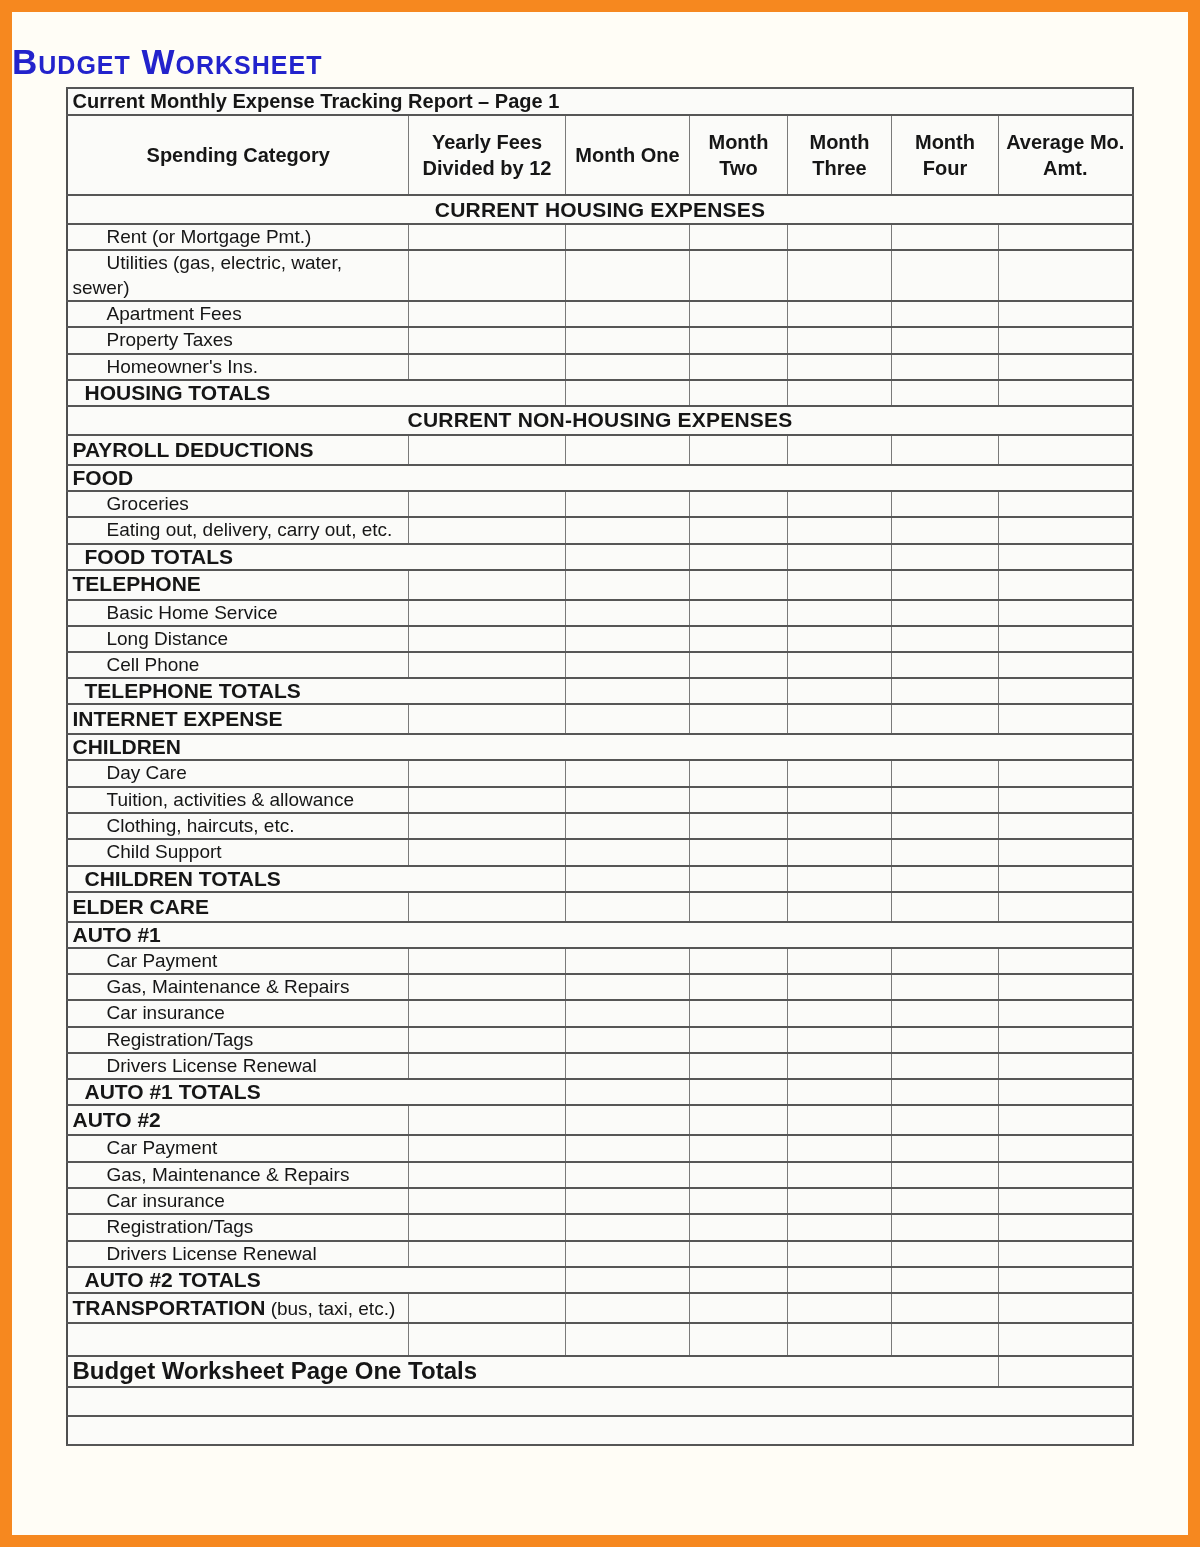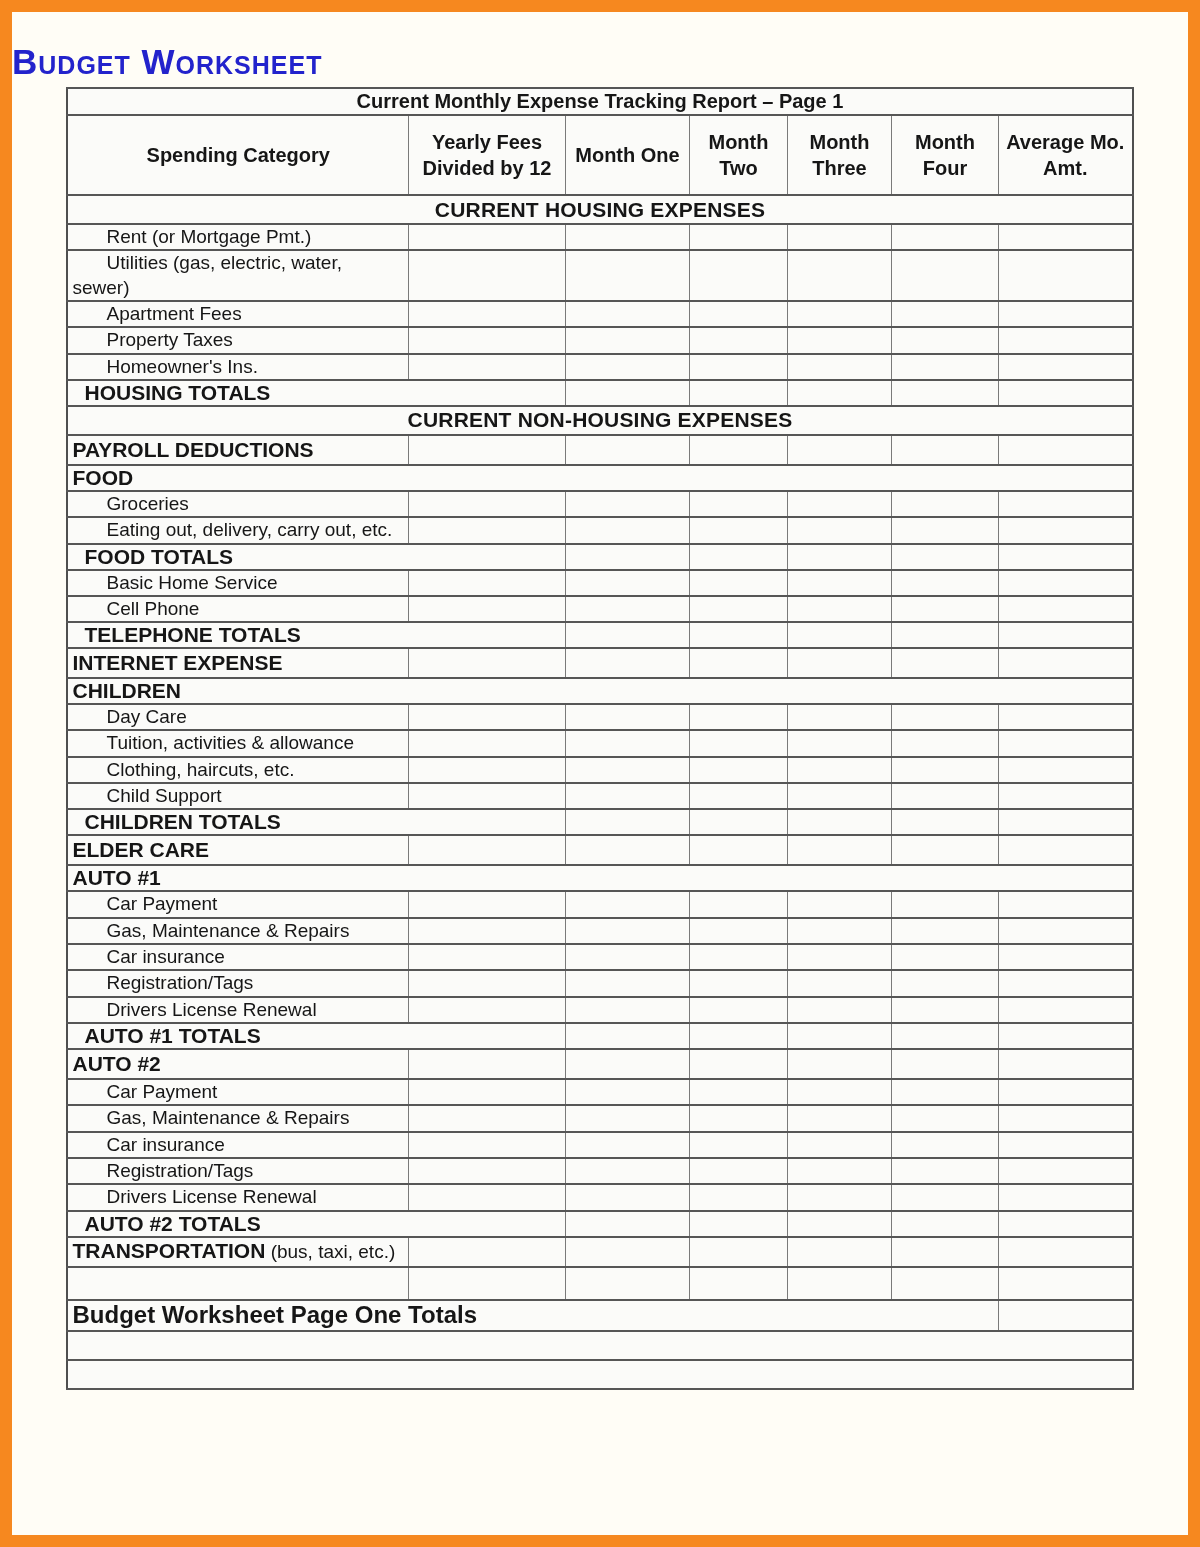--- a/index.html
+++ b/index.html
@@ -37,21 +37,21 @@
   .budget td {
     border-top: 2px solid var(--line-dark, #555);
     border-bottom: 2px solid var(--line-dark, #555);
     border-left: 1px solid var(--line-light, #777);
     border-right: 1px solid var(--line-light, #777);
     color: var(--text-black, #161616);
     vertical-align: middle;
     padding: 0 4px;
     overflow: hidden;
   }
-  .report   { height: 27px; font-size: 20px; font-weight: bold; text-align: center; }
+  .report   { height: 27px; font-size: 20px; font-weight: bold; text-align: left; }
   .colhead  { height: 80px; font-size: 20px; font-weight: bold; text-align: center;
               vertical-align: top; line-height: 1.32; padding-top: 3px; }
   .section-cell { height: 29px; font-size: 21px; font-weight: bold; text-align: center;
               color: var(--section-navy, #20208A); letter-spacing: .2px; border-radius: 12px; }
   .item-label { font-size: 19px; padding: 2px 4px 2px 8px; text-indent: 34px; line-height: 1.28; }
   tr.r-item td  { height: 26px; }
   .cat-label { font-size: 21px; font-weight: bold; padding: 2px 4px 2px 10px; line-height: 1.25; }
   tr.r-cat td   { height: 30px; }
   .catspan-cell { height: 20px; font-size: 21px; font-weight: bold; padding-left: 10px; }
   .total-label { font-size: 21px; font-weight: bold; padding-left: 10px;
@@ -184,22 +184,40 @@
           <td class="amount"></td>
         </tr>
         <tr class="r-total">
           <td colspan="2" class="total-label">FOOD TOTALS</td>
           <td class="amount"></td>
           <td class="amount"></td>
           <td class="amount"></td>
           <td class="amount"></td>
           <td class="amount"></td>
         </tr>
+        <tr class="r-cat">
+          <td class="cat-label">TELEPHONE</td>
+          <td class="amount"></td>
+          <td class="amount"></td>
+          <td class="amount"></td>
+          <td class="amount"></td>
+          <td class="amount"></td>
+          <td class="amount"></td>
+        </tr>
         <tr class="r-item">
           <td class="item-label">Basic Home Service</td>
+          <td class="amount"></td>
+          <td class="amount"></td>
+          <td class="amount"></td>
+          <td class="amount"></td>
+          <td class="amount"></td>
+          <td class="amount"></td>
+        </tr>
+        <tr class="r-item">
+          <td class="item-label">Long Distance</td>
           <td class="amount"></td>
           <td class="amount"></td>
           <td class="amount"></td>
           <td class="amount"></td>
           <td class="amount"></td>
           <td class="amount"></td>
         </tr>
         <tr class="r-item">
           <td class="item-label">Cell Phone</td>
           <td class="amount"></td>

